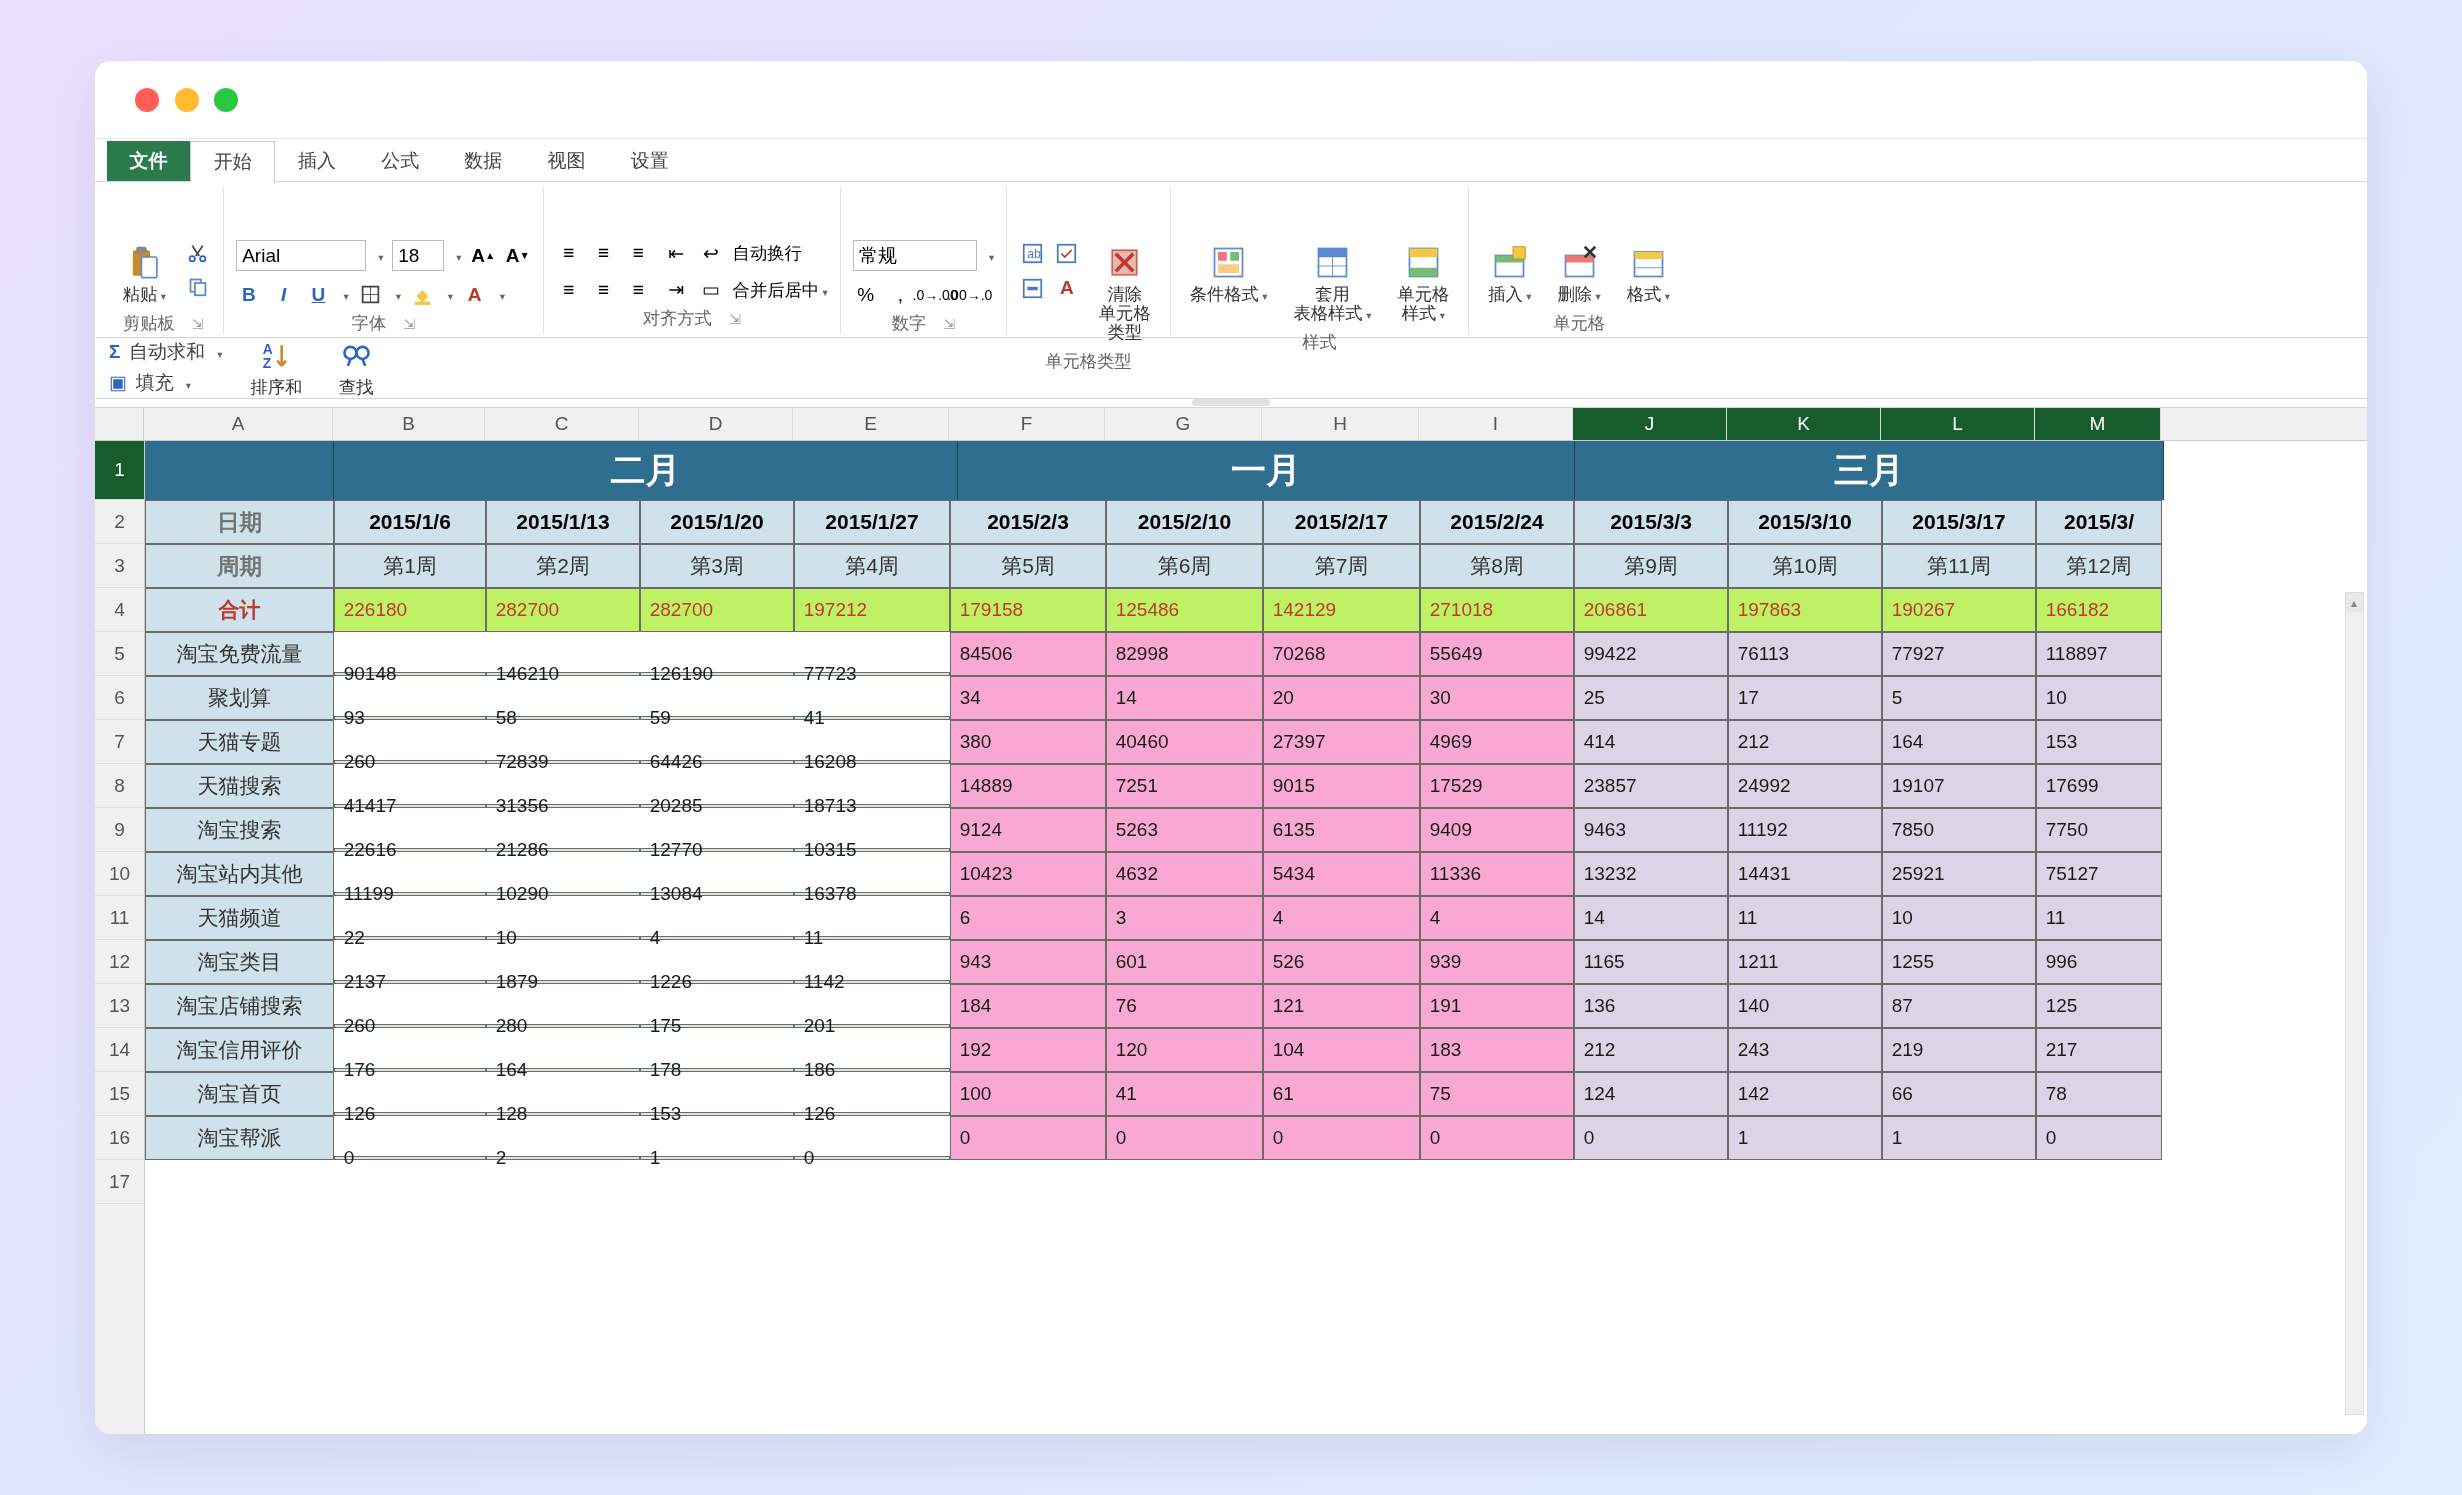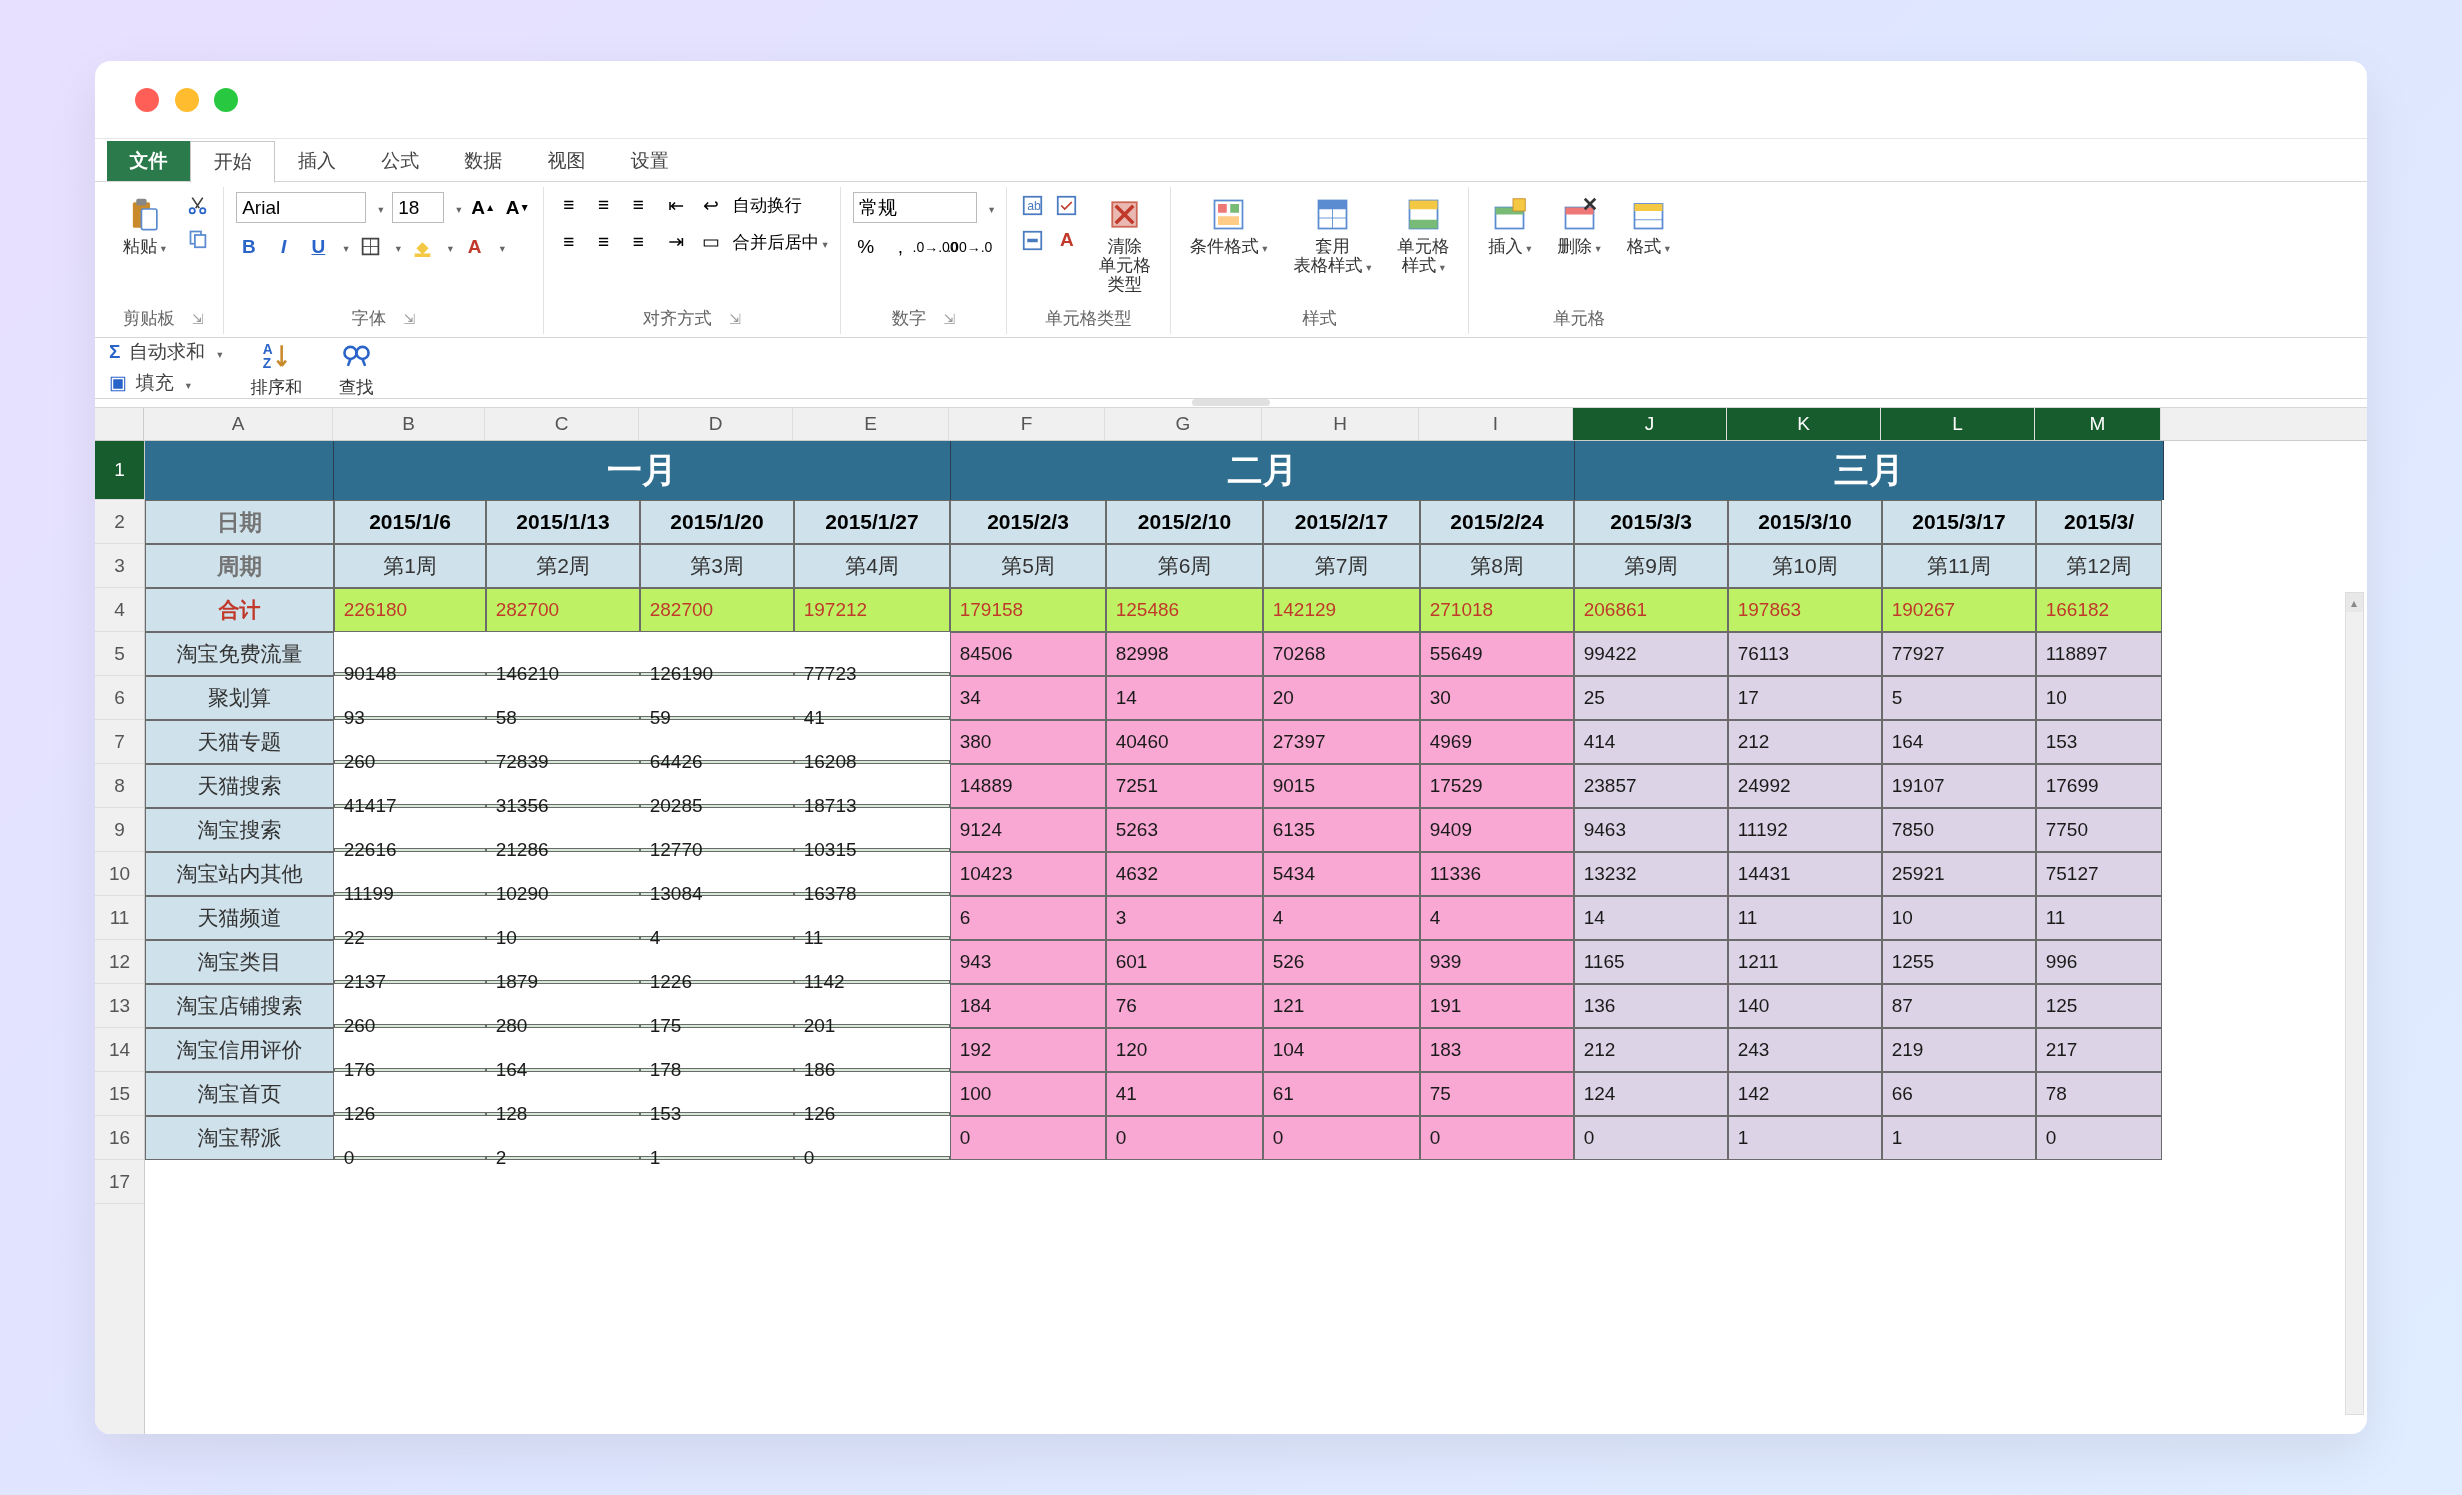--- a/index.html
+++ b/index.html
@@ -26,21 +26,21 @@
   .dot.green{background:#28c840;}
   
   .menubar{display:flex;align-items:flex-end;height:43px;padding:0 12px;border-bottom:1.7px solid #d6d6d6;font-size:19px;}
   .menutab{padding:7px 22.6px;color:#444;cursor:pointer;}
   .menutab.file{background:#2b7a4b;color:#fff;font-weight:600;}
   .menutab.active{border:1.7px solid #c8c8c8;border-bottom:1.7px solid #fff;margin-bottom:-1.7px;background:#fff;}
   
   .ribbon{display:flex;border-bottom:1.7px solid #d6d6d6;padding:5.2px 8.7px 3.5px 8.7px;height:156px;}
   .group{display:flex;flex-direction:column;justify-content:space-between;border-right:1.7px solid #e2e2e2;padding:5.2px 12px 3.5px 12px;}
   .group:last-child{border-right:none;}
-  .group-body{display:flex;align-items:flex-start;gap:12px;flex:1;}
+  .group-body{display:flex;align-items:flex-start;gap:12px;flex:1;margin-top:48px;}
   .group-label{text-align:center;font-size:17.3px;color:#666;padding-top:3.5px;}
   .bigbtn{display:flex;flex-direction:column;align-items:center;justify-content:center;gap:3.5px;padding:3.5px 7px;font-size:17.3px;color:#333;min-width:56px;}
   .bigbtn .ic{width:38px;height:38px;display:flex;align-items:center;justify-content:center;}
   .bigbtn .cap{line-height:1.1;text-align:center;}
   .dd::after{content:"▾";font-size:10.4px;margin-left:3.5px;color:#666;}
   .col{display:flex;flex-direction:column;gap:7px;}
   .row{display:flex;align-items:center;gap:8.7px;}
   .smallic{width:26px;height:26px;display:flex;align-items:center;justify-content:center;font-size:19px;}
   select,input.combo{height:31px;font-size:19px;border:0.9px solid #bbb;background:#fff;padding:0 5.2px;}
   .fontname{width:130px;}
@@ -416,22 +416,22 @@
         <div class="rn">12</div>
         <div class="rn">13</div>
         <div class="rn">14</div>
         <div class="rn">15</div>
         <div class="rn">16</div>
         <div class="rn">17</div>
       </div>
     <div class="grid" id="grid">
         <div class="monthrow">
           <div class="monthcell wA" style="background: rgb(47, 110, 143);"></div>
+          <div class="monthcell" style="width: 624px;">二月</div>
           <div class="monthcell" style="width: 617px;">一月</div>
-          <div class="monthcell" style="width: 624px;">二月</div>
           <div class="monthcell" style="width: 589px;">三月</div>
         </div>
         <div class="daterow">
           <div class="hdrA wA">日期</div>
           <div class="hdrcell wB">2015/1/6</div>
           <div class="hdrcell wC">2015/1/13</div>
           <div class="hdrcell wD">2015/1/20</div>
           <div class="hdrcell wE">2015/1/27</div>
           <div class="hdrcell wF">2015/2/3</div>
           <div class="hdrcell wG">2015/2/10</div>

